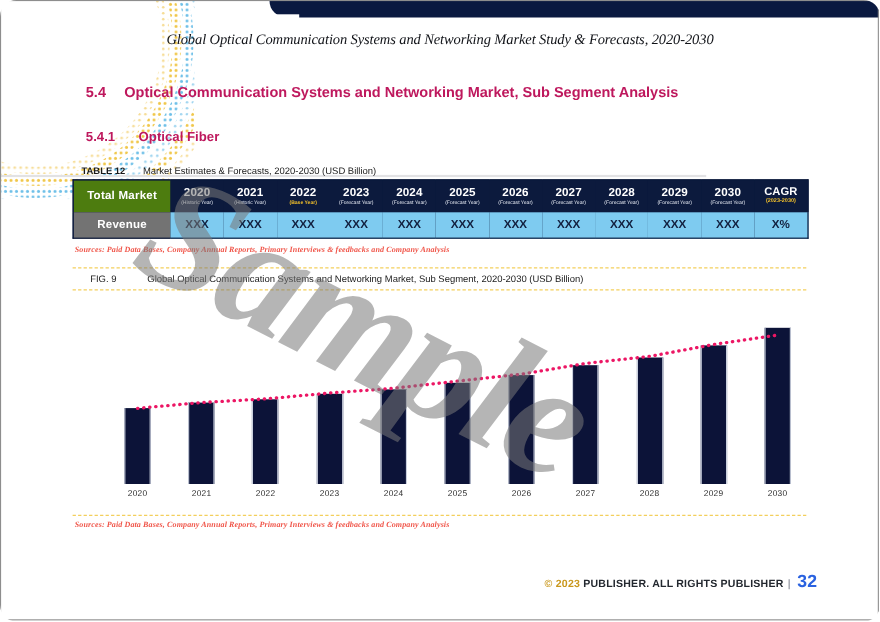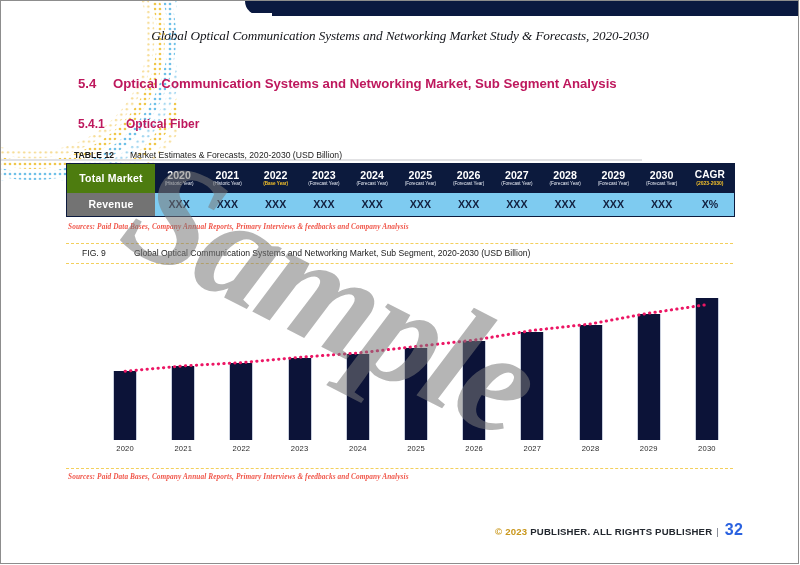--- a/index.html
+++ b/index.html
@@ -14,20 +14,21 @@
     font-family: "Liberation Sans", sans-serif;
   }
 
   #page {
     position: relative;
     width: 800px;
     height: 565px;
     background: #ffffff;
     box-sizing: border-box;
     overflow: hidden;
+    border-radius: 15px;
   }
 
   
   #page-frame {
     position: absolute;
     left: 0; top: 0;
     width: 799px; height: 564px;
     border: 1px solid #8d8d8d;
     box-sizing: border-box;
     pointer-events: none;

